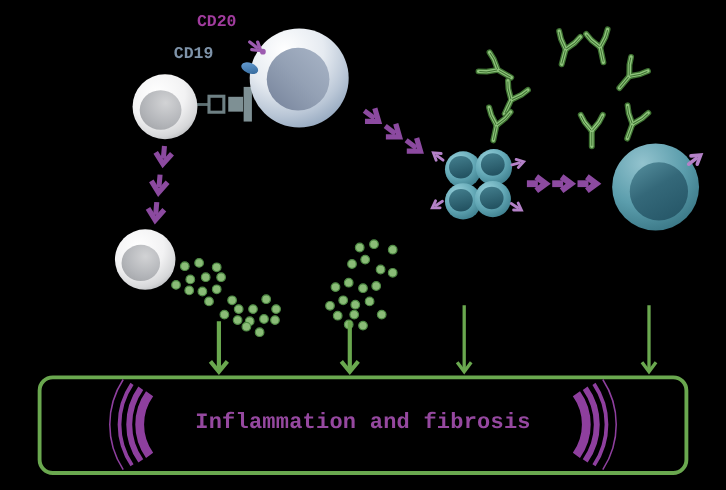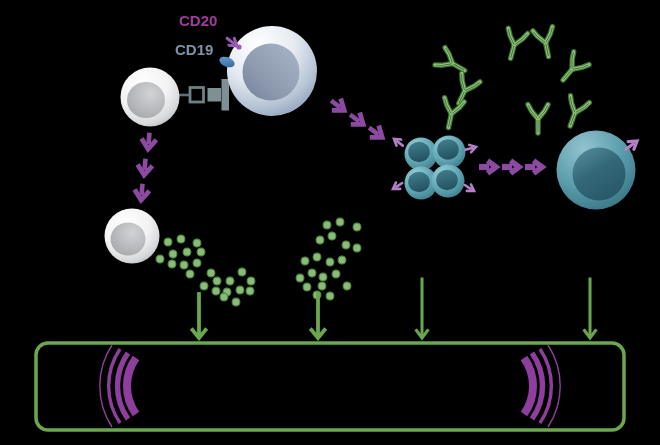--- a/index.html
+++ b/index.html
@@ -1,23 +1,23 @@
 <!DOCTYPE html>
 <html><head>
 <meta charset="utf-8">
 <style>
   html,body{margin:0;padding:0;background:#000;}
   .stage{
     position:relative;width:660px;height:445px;background:#000;overflow:hidden;
     font-family:"Liberation Sans", sans-serif;
   }
   .stage svg{position:absolute;left:0;top:0;}
-  .lbl{position:absolute;font-weight:bold;white-space:nowrap;}
+  .lbl{position:absolute;font-weight:bold;white-space:nowrap;font-family:Liberation Mono, monospace;}
   .lbl-cd20{left:179px;top:12px;font-size:15px;color:#a13c9e;}
-  .lbl-cd19{left:175px;top:41px;font-size:15px;color:#7e93a9;}
+  .lbl-cd19{left:158px;top:41px;font-size:15px;color:#7e93a9;}
   .lbl-bcell{left:238px;top:61px;width:66px;text-align:center;font-size:17px;color:#101010;letter-spacing:.3px;}
   .lbl-outcome{left:165px;top:373px;width:330px;text-align:center;font-size:20px;color:#95489f;letter-spacing:.2px;}
 </style>
 </head>
 <body>
 
 <div class="stage">
   <svg width="660" height="445" viewBox="0 0 660 445">
     <defs>
       <radialGradient id="gWhite" cx="38%" cy="30%" r="78%">
@@ -268,13 +268,14 @@
     <g fill="none" stroke="#8e3f9e">
       <path d="M548,345 A75,75 0 0 1 548,427" stroke-width="1.4"></path>
       <path d="M540,349 A66,66 0 0 1 540,423" stroke-width="3.4"></path>
       <path d="M532,353 A57,57 0 0 1 532,419" stroke-width="5.4"></path>
       <path d="M524,358 A48,48 0 0 1 524,414" stroke-width="8"></path>
     </g>
   </svg>
 
   <div class="lbl lbl-cd20">CD20</div>
   <div class="lbl lbl-cd19">CD19</div>
+  <div class="lbl lbl-outcome">Inflammation and fibrosis</div>
 </div>
 
 </body></html>

